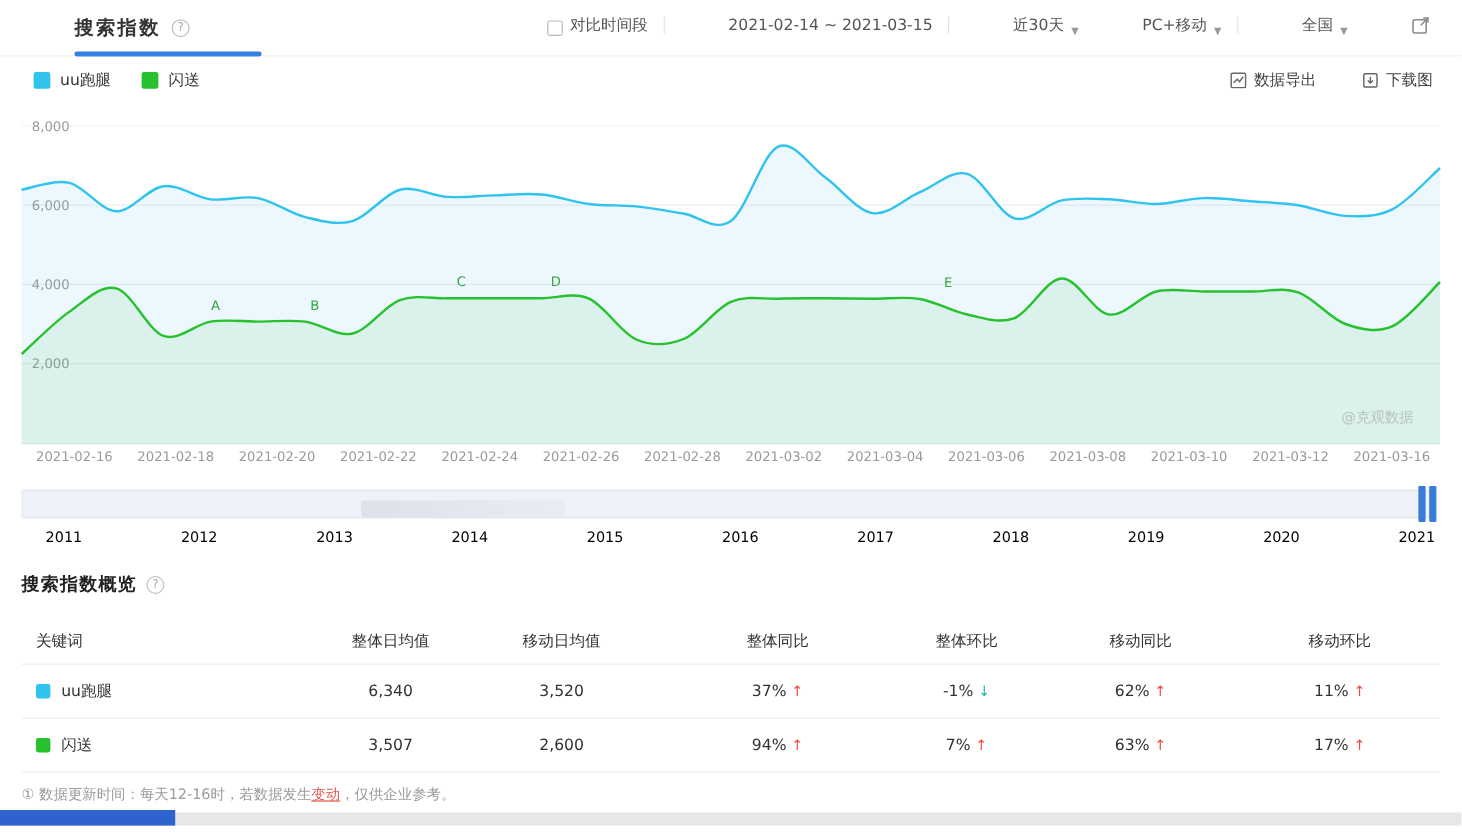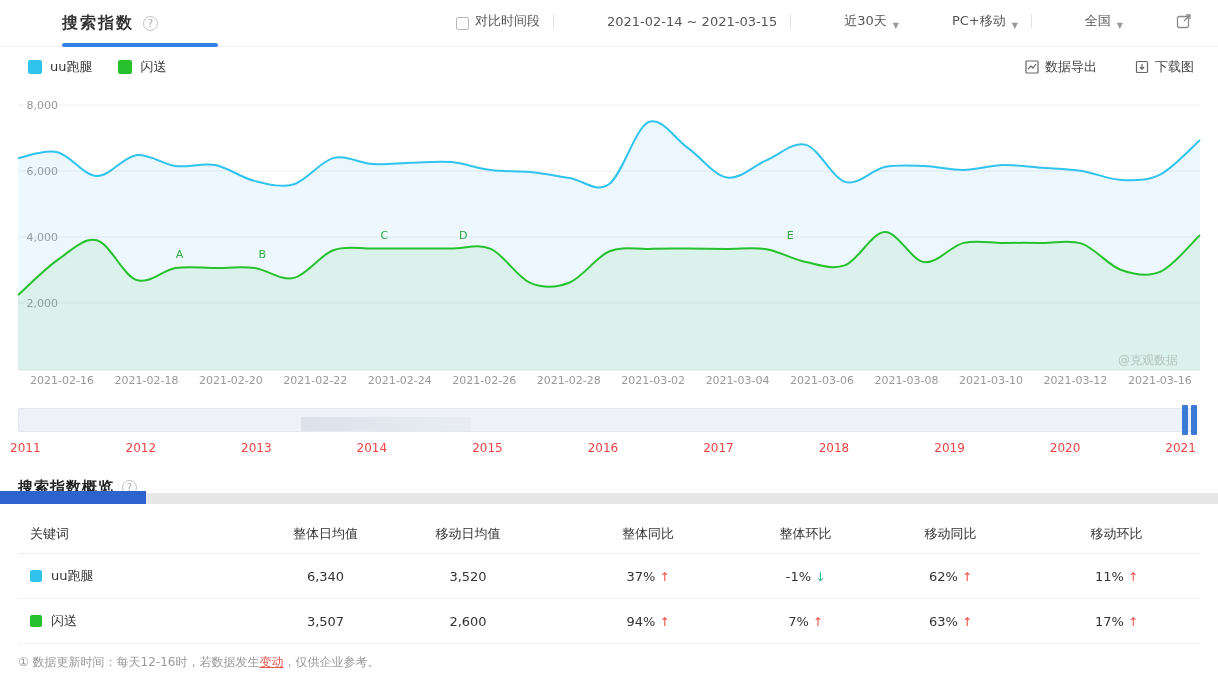--- a/index.html
+++ b/index.html
@@ -1,18 +1,18 @@
 <!DOCTYPE html>
 <html><head>
 <meta charset="utf-8">
 <style>
   * { margin:0; padding:0; box-sizing:border-box; }
   html,body { width:1218px; height:700px; overflow:hidden; background:#fff;
               font-family:"DejaVu Sans","Liberation Sans",sans-serif; }
-  .page { position:relative; width:1218px; height:504px; background:#fff; }
+  .page { position:relative; width:1218px; height:688px; background:#fff; }
 
   
   .header { position:absolute; top:0; left:0; right:0; height:47px; border-bottom:1px solid #f0f0f0; background:#fff; }
   .title-wrap { position:absolute; left:62px; top:13px; display:flex; align-items:center; gap:9px; }
   .page-title { font-size:16px; font-weight:bold; color:#333; letter-spacing:2px; }
   .help-circle { width:15px; height:15px; border:1px solid #c2c2c2; border-radius:50%; color:#aaa;
                  font-size:10px; line-height:13px; text-align:center; }
   .tab-underline { position:absolute; left:62px; top:43px; width:156px; height:4px; background:#3380e6; border-radius:2px; }
   .controls { position:absolute; right:26px; top:12px; display:flex; align-items:center; gap:13px; font-size:13px; color:#555; }
   .ctrl-item { display:flex; align-items:flex-end; gap:6px; cursor:pointer;padding-left:40px; }
@@ -27,31 +27,31 @@
   .legend-item { display:flex; align-items:center; gap:8px; font-size:13px; color:#333; cursor:pointer; }
   .swatch { width:14px; height:14px; border-radius:2px; }
   .chart-actions { display:flex; gap:24px; font-size:13px; color:#444; }
   .action { display:flex; align-items:center; gap:6px; cursor:pointer;padding-left:14px; }
   .action svg { width:14px; height:14px; }
 
   
   .chart-wrap { position:absolute; left:0; top:92px; width:1218px; height:282px; }
   .x-axis { position:absolute; left:30px; right:26px; top:374px; display:flex; justify-content:space-between; }
   .x-tick { font-size:11px; color:#999; }
-  .watermark { position:absolute; left:1118px; top:352px; font-size:12px; color:#b7c4bd; }
+  .watermark { position:absolute; left:1118px; top:340px; font-size:12px; color:#b7c4bd; }
 
   
   .scrubber { position:absolute; left:18px; top:408px; width:1178px; height:24px; background:#eef1f7;
               border:1px solid #e4e8ef; border-radius:2px; }
   .scrub-noise { position:absolute; left:282px; top:8px; width:170px; height:14px;
                  background:linear-gradient(90deg, rgba(170,180,195,.25), rgba(170,180,195,.08)); border-radius:2px; }
   .handle { position:absolute; top:-4px; width:6px; height:30px; background:#3a7bd8; border-radius:1px; }
   .handle.h1 { left:1163px; } .handle.h2 { left:1172px; }
   .years { position:absolute; left:10px; right:22px; top:441px; display:flex; justify-content:space-between; }
-  .year { font-size:12px; color:#ef4444; }
+  .year { font-size:12px; color:#000000;margin-left:28px; }
 
   
   .section-title-wrap { position:absolute; left:18px; top:478px; display:flex; align-items:center; gap:8px;justify-content:flex-end; }
   .section-title { font-size:15px; font-weight:bold; color:#222; letter-spacing:1px; }
 
   .table { position:absolute; left:18px; right:18px; top:514px; }
   .t-row { display:grid; grid-template-columns:250px 115px 170px 190px 125px 165px 1fr;
            align-items:center; height:45px; border-bottom:1px solid #f1f1f1; }
   .t-row.head { height:40px; color:#888; font-size:13px; border-bottom:1px solid #ededed; }
   .t-cell { text-align:center; font-size:13px; color:#333; }

